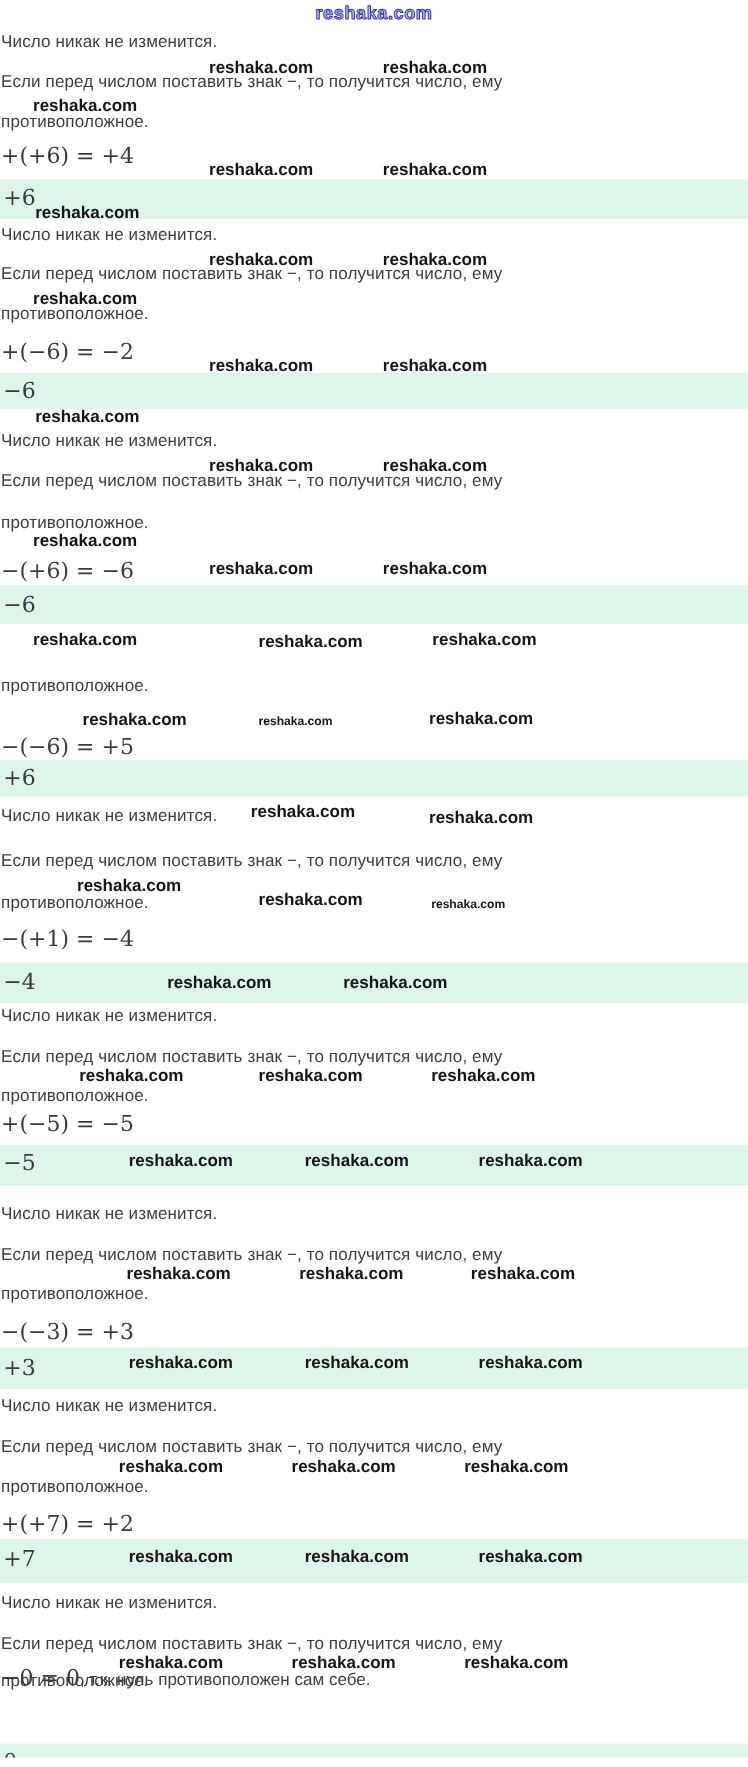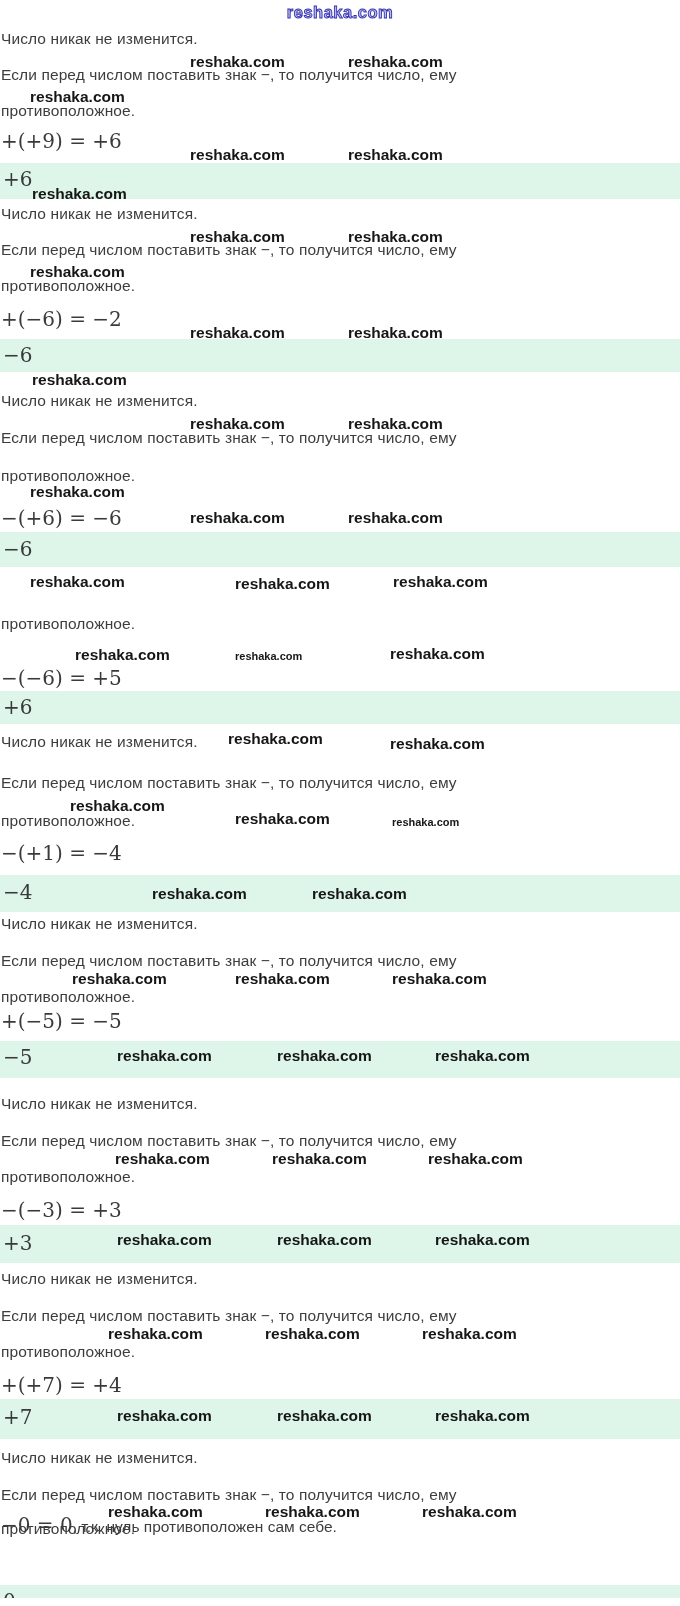--- a/index.html
+++ b/index.html
@@ -20,21 +20,21 @@
 <body>
 
 <div id="page">
     <div class="el logo" style="left: 0px; top: 3px;">reshaka.com</div>
     <div class="el line" style="left: 1px; top: 30px;">Число никак не изменится.</div>
     <div class="el wm" style="left: 190px; top: 53px;">reshaka.com</div>
     <div class="el wm" style="left: 348px; top: 53px;">reshaka.com</div>
     <div class="el line" style="left: 1px; top: 66px;">Если перед числом поставить знак −, то получится число, ему</div>
     <div class="el wm" style="left: 30px; top: 88px;">reshaka.com</div>
     <div class="el line" style="left: 1px; top: 102px;">противоположное.</div>
-    <div class="el formula" style="left: 1px; top: 130px;">+(+9) = +6</div>
+    <div class="el formula" style="left: 1px; top: 130px;">+(+6) = +4</div>
     <div class="el wm" style="left: 190px; top: 146px;">reshaka.com</div>
     <div class="el wm" style="left: 348px; top: 146px;">reshaka.com</div>
     <div class="el band" style="left: 0px; top: 163px; height: 36px; background: rgb(221, 246, 233);"></div>
     <div class="el answer" style="left: 3px; top: 168px;">+6</div>
     <div class="el wm" style="left: 32px; top: 185px;">reshaka.com</div>
     <div class="el line" style="left: 1px; top: 205px;">Число никак не изменится.</div>
     <div class="el wm" style="left: 190px; top: 228px;">reshaka.com</div>
     <div class="el wm" style="left: 348px; top: 228px;">reshaka.com</div>
     <div class="el line" style="left: 1px; top: 241px;">Если перед числом поставить знак −, то получится число, ему</div>
     <div class="el wm" style="left: 30px; top: 263px;">reshaka.com</div>
@@ -102,21 +102,21 @@
     <div class="el answer" style="left: 3px; top: 1232px;">+3</div>
     <div class="el wm" style="left: 117px; top: 1231px;">reshaka.com</div>
     <div class="el wm" style="left: 277px; top: 1231px;">reshaka.com</div>
     <div class="el wm" style="left: 435px; top: 1231px;">reshaka.com</div>
     <div class="el line" style="left: 1px; top: 1270px;">Число никак не изменится.</div>
     <div class="el line" style="left: 1px; top: 1307px;">Если перед числом поставить знак −, то получится число, ему</div>
     <div class="el wm" style="left: 108px; top: 1325px;">reshaka.com</div>
     <div class="el wm" style="left: 265px; top: 1325px;">reshaka.com</div>
     <div class="el wm" style="left: 422px; top: 1325px;">reshaka.com</div>
     <div class="el line" style="left: 1px; top: 1343px;">противоположное.</div>
-    <div class="el formula" style="left: 1px; top: 1374px;">+(+7) = +4</div>
+    <div class="el formula" style="left: 1px; top: 1374px;">+(+7) = +2</div>
     <div class="el band" style="left: 0px; top: 1399px; height: 40px; background: rgb(221, 246, 233);"></div>
     <div class="el answer" style="left: 3px; top: 1406px;">+7</div>
     <div class="el wm" style="left: 117px; top: 1407px;">reshaka.com</div>
     <div class="el wm" style="left: 277px; top: 1407px;">reshaka.com</div>
     <div class="el wm" style="left: 435px; top: 1407px;">reshaka.com</div>
     <div class="el line" style="left: 1px; top: 1449px;">Число никак не изменится.</div>
     <div class="el line" style="left: 1px; top: 1486px;">Если перед числом поставить знак −, то получится число, ему</div>
     <div class="el wm" style="left: 108px; top: 1503px;">reshaka.com</div>
     <div class="el wm" style="left: 265px; top: 1503px;">reshaka.com</div>
     <div class="el wm" style="left: 422px; top: 1503px;">reshaka.com</div>

